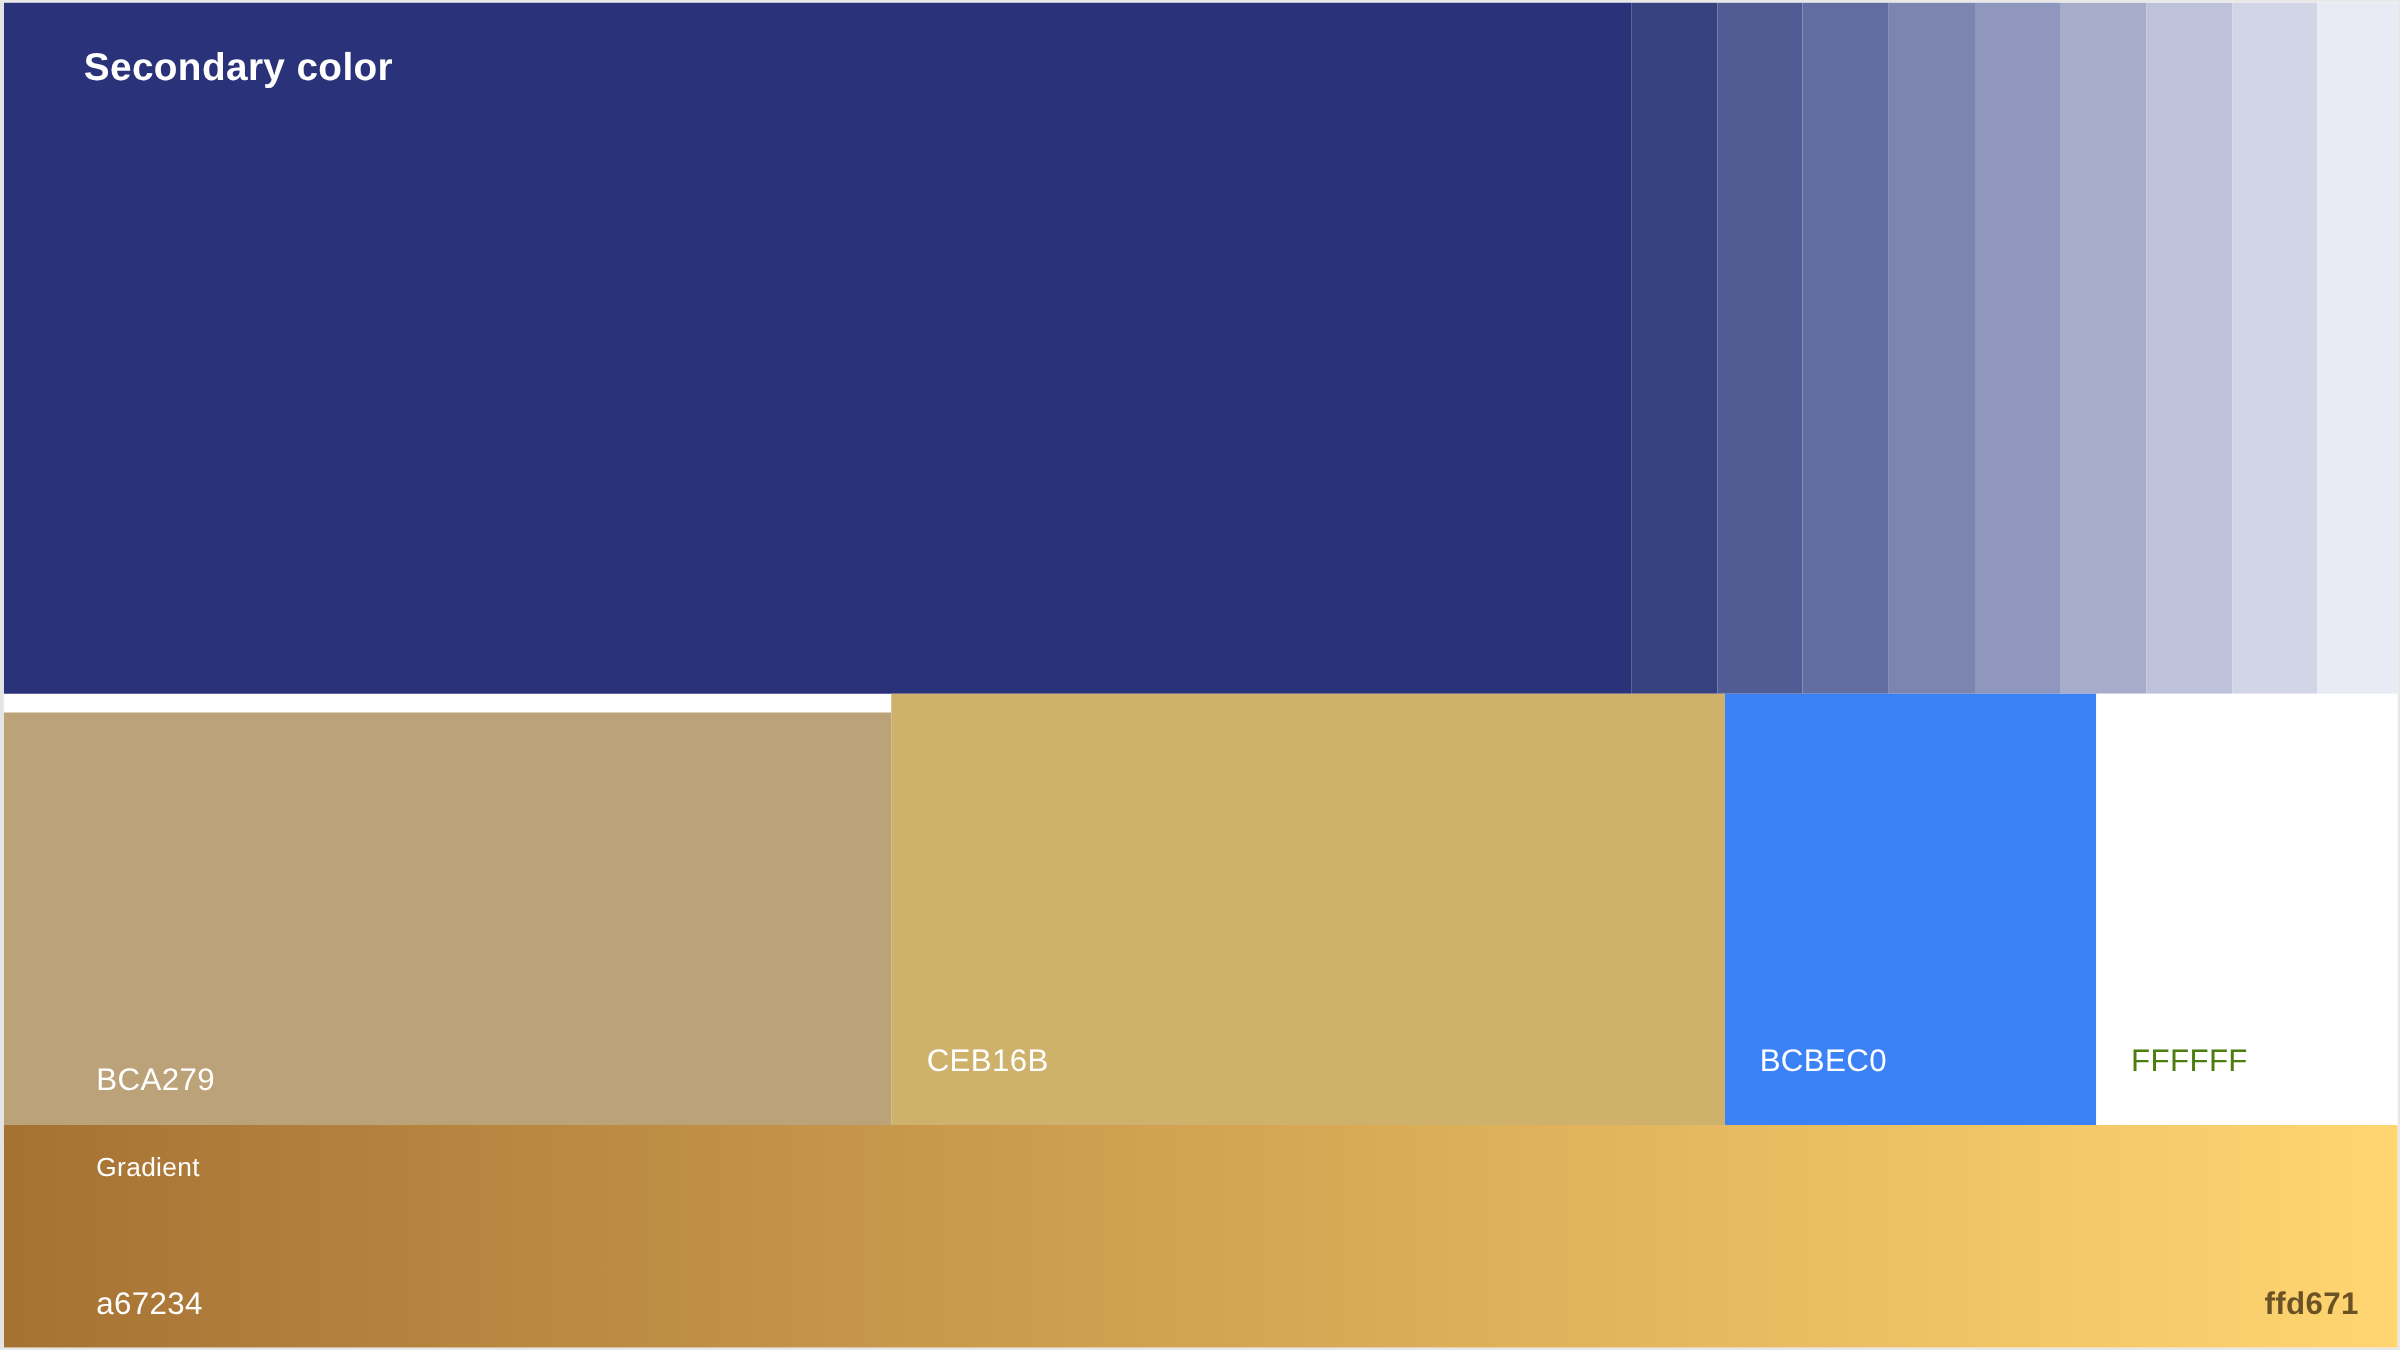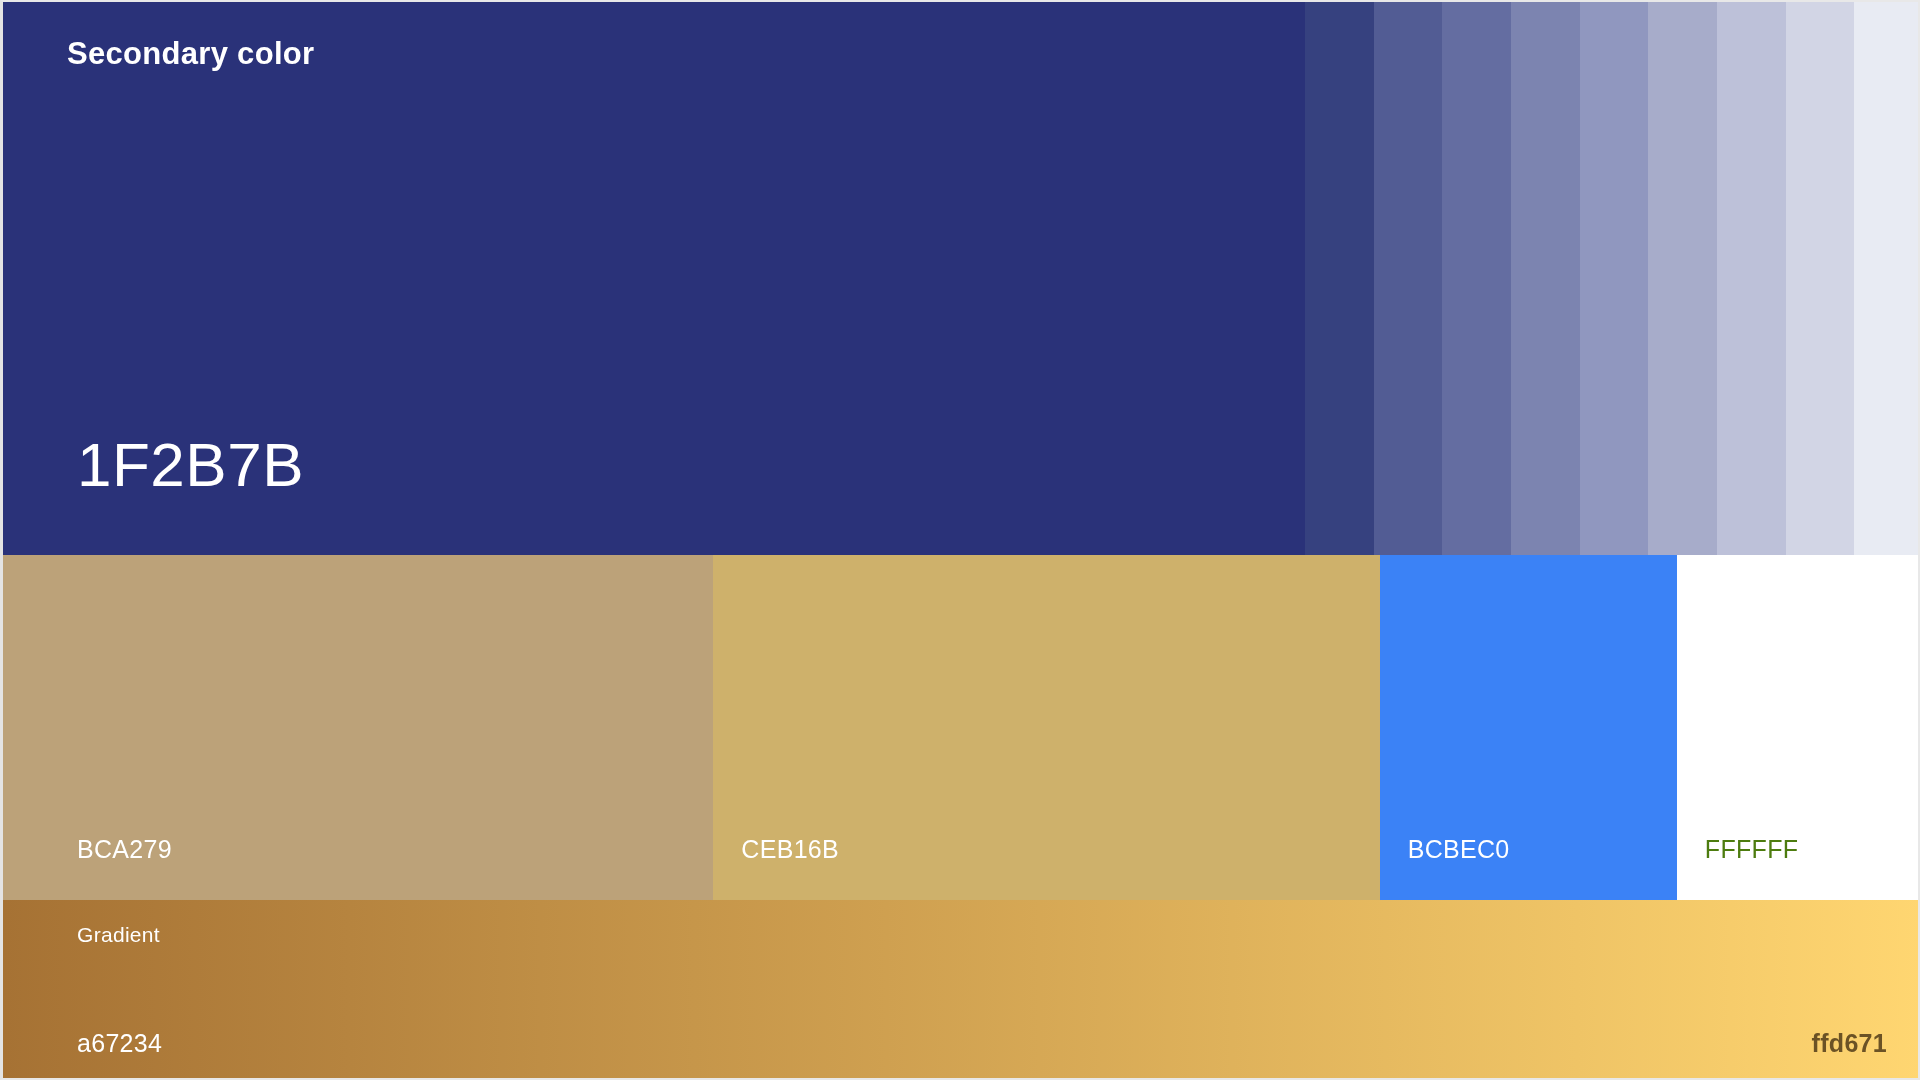--- a/index.html
+++ b/index.html
@@ -150,25 +150,24 @@
         <div class="tint-strip" style="background: rgb(82, 92, 148);"></div>
         <div class="tint-strip" style="background: rgb(100, 109, 161);"></div>
         <div class="tint-strip" style="background: rgb(124, 132, 176);"></div>
         <div class="tint-strip" style="background: rgb(144, 151, 191);"></div>
         <div class="tint-strip" style="background: rgb(167, 172, 202);"></div>
         <div class="tint-strip" style="background: rgb(189, 193, 217);"></div>
         <div class="tint-strip" style="background: rgb(210, 213, 229);"></div>
         <div class="tint-strip" style="background: rgb(232, 235, 243);"></div>
       </div>
 
-    <div id="primary-hex-label" style="color: rgb(255, 255, 255);">1F2B7B</div>
   </section>
 
   <section id="secondary-row">
-      <div class="secondary-swatch" style="background: rgb(188, 162, 121); width: 808px;">
+      <div class="secondary-swatch" style="background: rgb(188, 162, 121); width: 808px; margin-top: 15px;">
         <span class="swatch-hex" style="color: rgb(255, 255, 255);">BCA279</span>
       </div>
       <div class="secondary-swatch" style="background: rgb(206, 177, 107); width: 758px;">
         <span class="swatch-hex indent-small" style="color: rgb(255, 255, 255);">CEB16B</span>
       </div>
       <div class="secondary-swatch" style="background: #3b82f6; width: 338px;">
         <span class="swatch-hex indent-small" style="color: rgb(255, 255, 255);">BCBEC0</span>
       </div>
       <div class="secondary-swatch" style="background: rgb(255, 255, 255); width: 280px;">
         <span class="swatch-hex indent-small" style="color: #4d7c0f;">FFFFFF</span>

